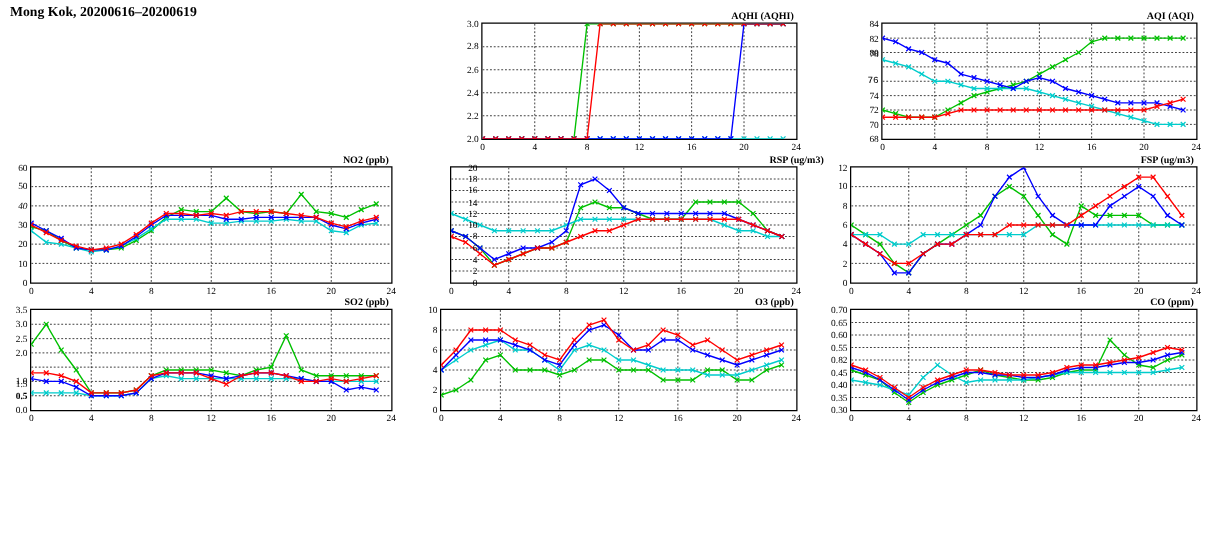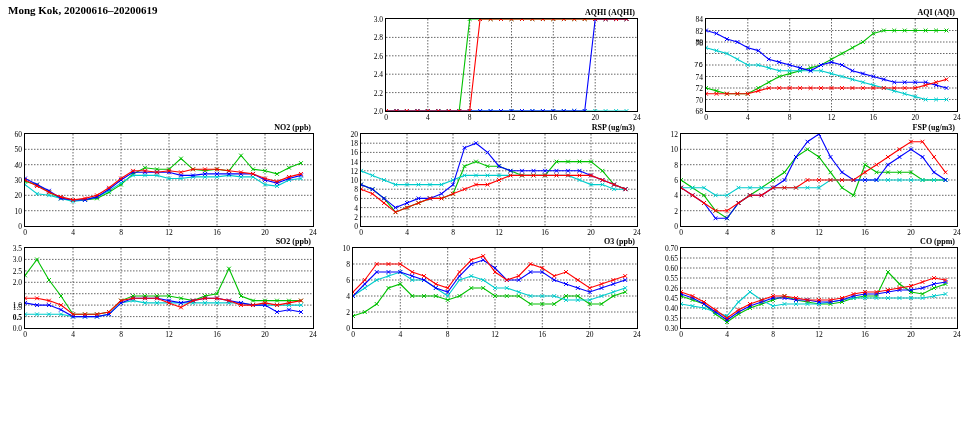--- a/index.html
+++ b/index.html
@@ -406,21 +406,21 @@
       <div class="tick-label xlab" style="left: 241px; top: 95px;">20</div>
       <div class="tick-label xlab" style="left: 289px; top: 95px;">24</div>
       <div class="tick-label ylab" style="right: 292px; top: 93px;">0</div>
       <div class="tick-label ylab" style="right: 292px; top: 77.6667px;">10</div>
       <div class="tick-label ylab" style="right: 292px; top: 62.3333px;">20</div>
       <div class="tick-label ylab" style="right: 292px; top: 47px;">30</div>
       <div class="tick-label ylab" style="right: 292px; top: 31.6667px; font-style: italic;">40</div>
       <div class="tick-label ylab" style="right: 292px; top: 16.3333px;">50</div>
       <div class="tick-label ylab" style="right: 292px; top: 1px;">60</div>
     </div>
-    <div class="panel" style="left: 360px; top: 133px; width: 278px; height: 108px;">
+    <div class="panel" style="left: 360px; top: 133px; width: 278px; height: 108px; padding-left: 24px;">
       <div class="plotbox" style="left: 0px; top: 0px; width: 278px; height: 94px;">
         <svg width="276" height="92" viewBox="0 0 276 92">
           <line x1="46.0" y1="0" x2="46.0" y2="92" stroke="#000" stroke-width="0.6" stroke-dasharray="1.5,1.5"></line>
           <line x1="92.0" y1="0" x2="92.0" y2="92" stroke="#000" stroke-width="0.6" stroke-dasharray="1.5,1.5"></line>
           <line x1="138.0" y1="0" x2="138.0" y2="92" stroke="#000" stroke-width="0.6" stroke-dasharray="1.5,1.5"></line>
           <line x1="184.0" y1="0" x2="184.0" y2="92" stroke="#000" stroke-width="0.6" stroke-dasharray="1.5,1.5"></line>
           <line x1="230.0" y1="0" x2="230.0" y2="92" stroke="#000" stroke-width="0.6" stroke-dasharray="1.5,1.5"></line>
           <line x1="0" y1="82.8" x2="276" y2="82.8" stroke="#000" stroke-width="0.6" stroke-dasharray="1.5,1.5"></line>
           <line x1="0" y1="73.6" x2="276" y2="73.6" stroke="#000" stroke-width="0.6" stroke-dasharray="1.5,1.5"></line>
           <line x1="0" y1="64.4" x2="276" y2="64.4" stroke="#000" stroke-width="0.6" stroke-dasharray="1.5,1.5"></line>
@@ -1067,19 +1067,19 @@
       <div class="tick-label xlab" style="left: 47px; top: 83px;">4</div>
       <div class="tick-label xlab" style="left: 93px; top: 83px;">8</div>
       <div class="tick-label xlab" style="left: 139px; top: 83px;">12</div>
       <div class="tick-label xlab" style="left: 185px; top: 83px;">16</div>
       <div class="tick-label xlab" style="left: 231px; top: 83px;">20</div>
       <div class="tick-label xlab" style="left: 277px; top: 83px;">24</div>
       <div class="tick-label ylab" style="right: 280px; top: 81px;">0.30</div>
       <div class="tick-label ylab" style="right: 280px; top: 71px;">0.35</div>
       <div class="tick-label ylab" style="right: 280px; top: 61px;">0.40</div>
       <div class="tick-label ylab" style="right: 280px; top: 51px;">0.45</div>
-      <div class="tick-label ylab" style="right: 280px; top: 41px;">0.26</div>
+      <div class="tick-label ylab" style="right: 280px; top: 41px;">0.82</div>
       <div class="tick-label ylab" style="right: 280px; top: 31px;">0.55</div>
       <div class="tick-label ylab" style="right: 280px; top: 21px;">0.60</div>
       <div class="tick-label ylab" style="right: 280px; top: 11px;">0.65</div>
       <div class="tick-label ylab" style="right: 280px; top: 1px;">0.70</div>
     </div>
   </div>
 
 </body></html>

